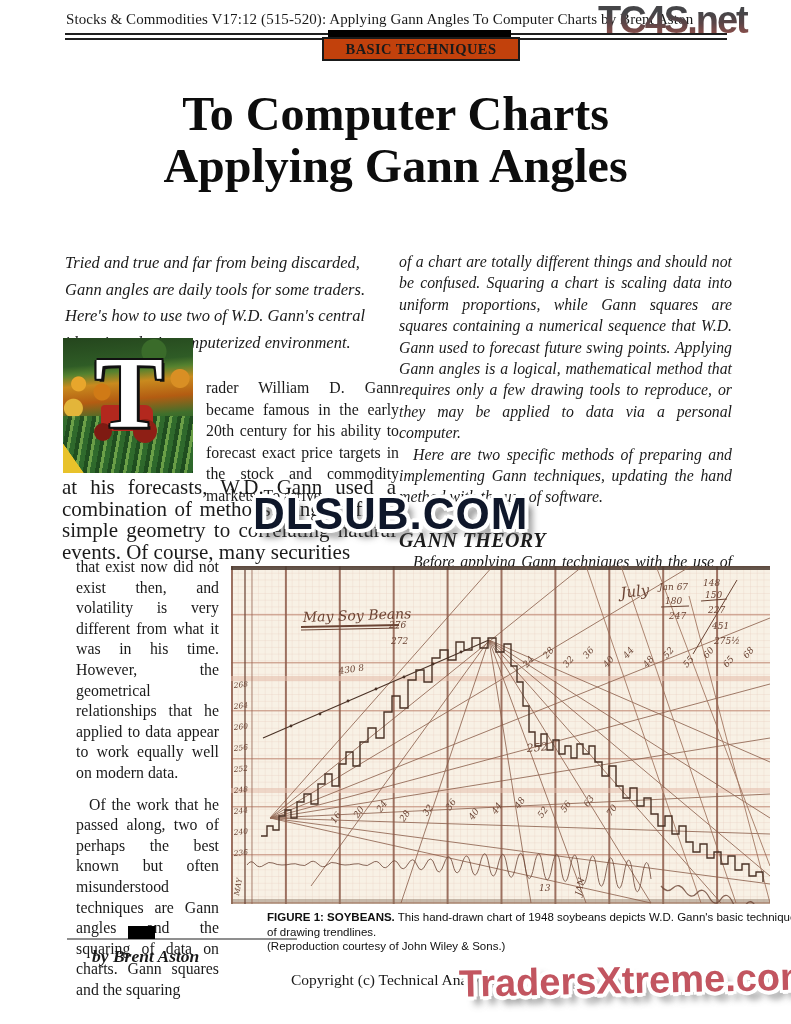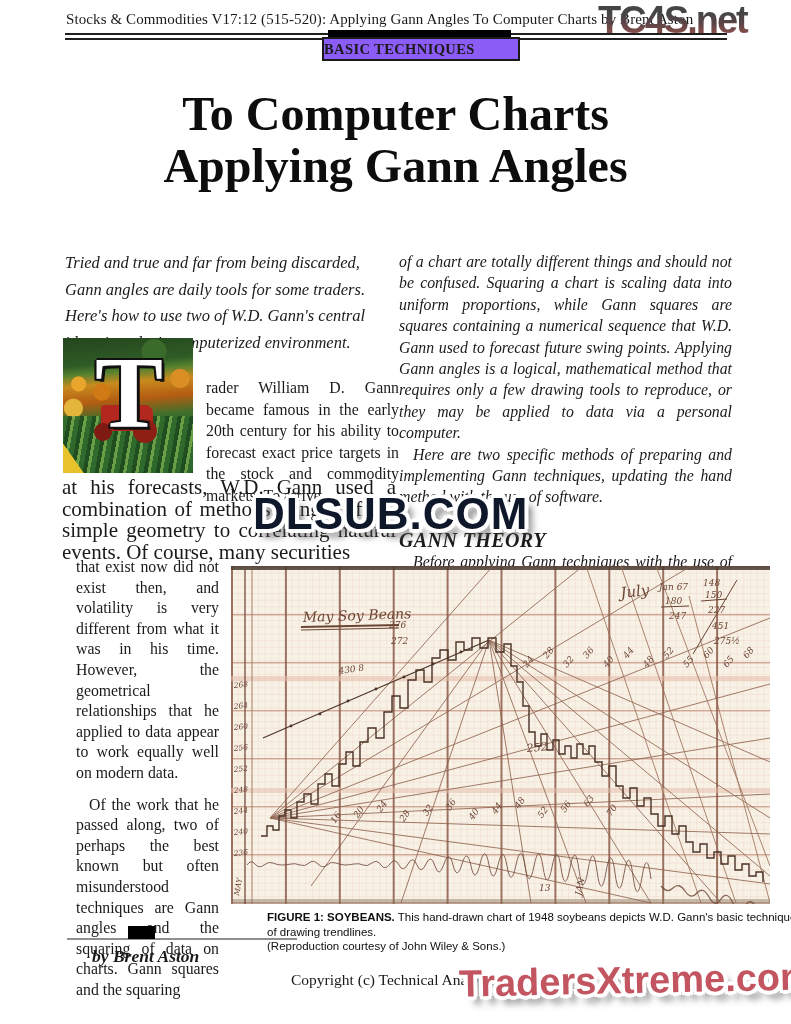--- a/index.html
+++ b/index.html
@@ -11,22 +11,22 @@
   #citation{left:66px;top:11px;font-size:15px;letter-spacing:.1px;z-index:1;}
   .rule{left:65px;width:662px;height:2px;background:#1f1f1f;z-index:2;}
   #rule1{top:33px;} #rule2{top:38px;}
   #tc4s{left:598px;top:1px;width:193px;font-family:"Liberation Sans",sans-serif;font-weight:900;
         font-size:38px;letter-spacing:-2px;color:#54464a;z-index:1;line-height:1;}
   @supports (-webkit-background-clip: text){
     #tc4s{background:linear-gradient(180deg,#454548 30%,#5a4446 58%,#8d4f4b 88%);
           -webkit-background-clip:text;background-clip:text;color:transparent;}
   }
   #badge-bar{left:328px;top:30px;width:183px;height:7px;background:#000;z-index:3;}
-  #badge-box{left:322px;top:37px;width:194px;height:20px;background:#8b5cf6;border:2px solid #1a1a1a;
-             z-index:3;font-weight:bold;font-size:14.5px;line-height:20px;letter-spacing:.4px;}
+  #badge-box{left:322px;top:37px;width:194px;height:20px;background:#c2410c;border:2px solid #1a1a1a;
+             z-index:3;text-align:center;font-weight:bold;font-size:14.5px;line-height:20px;letter-spacing:.4px;}
 
   
   #title{left:0;top:88px;width:791px;text-align:center;font-weight:bold;font-size:48px;line-height:52px;color:#0d0d0d;}
 
   
   #intro{left:65px;top:250px;width:334px;font-style:italic;font-size:16.5px;line-height:26.5px;}
   #rcol{left:399px;top:251px;width:333px;font-size:15.8px;line-height:21.4px;text-align:justify;font-style:italic;}
   #rcol p{margin:0;}
   #rcol .indent{text-indent:14px;}
   #rcol h4{margin:22px 0 0 0;font-size:20px;letter-spacing:.4px;font-weight:bold;}

